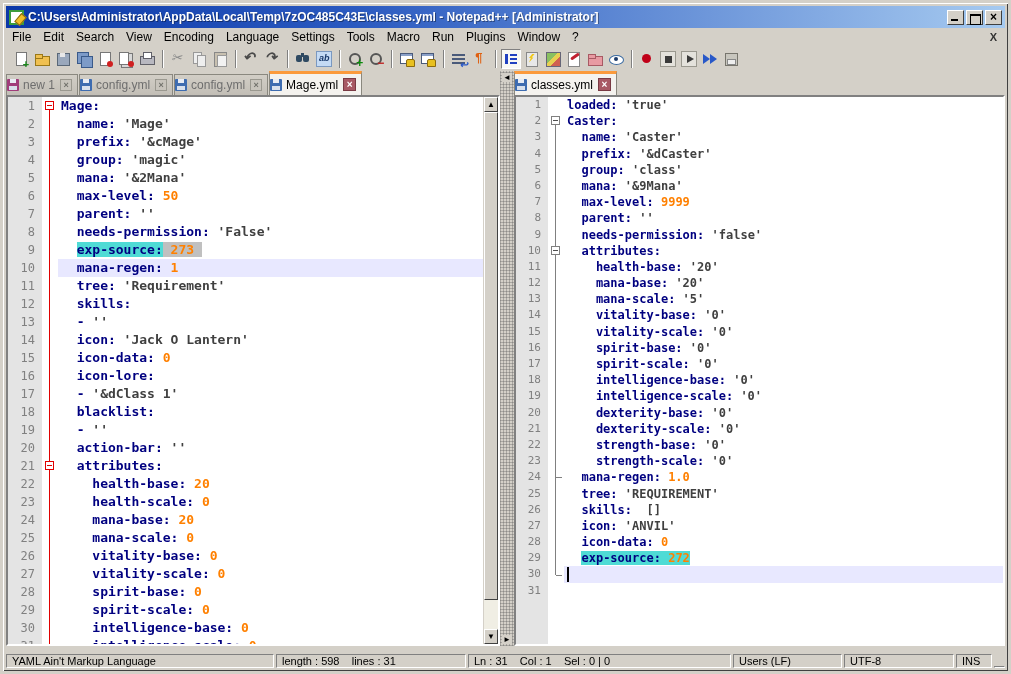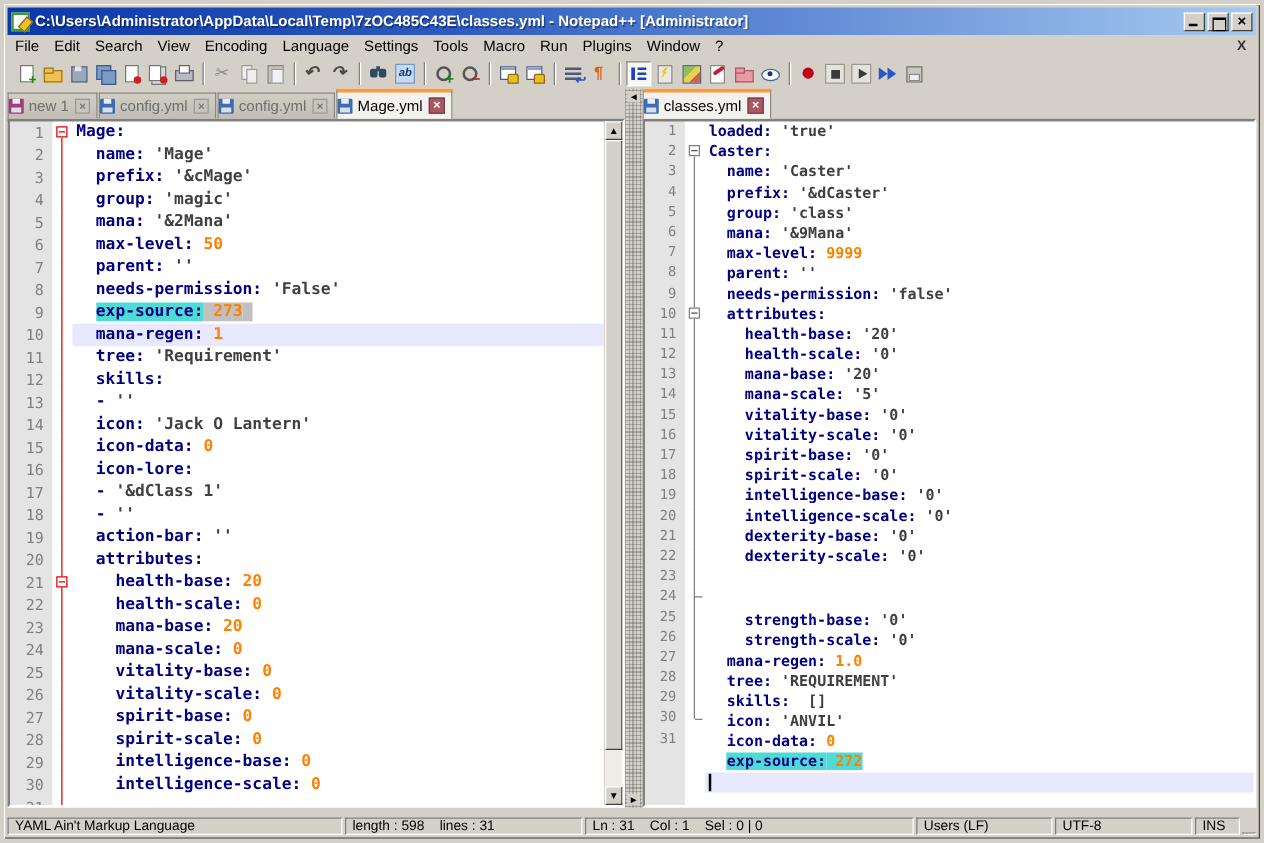--- a/index.html
+++ b/index.html
@@ -419,20 +419,21 @@
           <span class="codeline" style="height: 18px;"><span class="c-k">  needs-permission:</span><span class="c-s"> 'False'</span></span>
           <span class="codeline" style="height: 18px;"><span class="c-p">  </span><span class="c-k b-m">exp-source:</span><span class="c-n b-x"> 273</span><span class="c-p b-x"> </span></span>
           <span class="codeline cur" style="height: 18px;"><span class="c-k">  mana-regen:</span><span class="c-n"> 1</span></span>
           <span class="codeline" style="height: 18px;"><span class="c-k">  tree:</span><span class="c-s"> 'Requirement'</span></span>
           <span class="codeline" style="height: 18px;"><span class="c-k">  skills:</span></span>
           <span class="codeline" style="height: 18px;"><span class="c-k">  -</span><span class="c-s"> ''</span></span>
           <span class="codeline" style="height: 18px;"><span class="c-k">  icon:</span><span class="c-s"> 'Jack O Lantern'</span></span>
           <span class="codeline" style="height: 18px;"><span class="c-k">  icon-data:</span><span class="c-n"> 0</span></span>
           <span class="codeline" style="height: 18px;"><span class="c-k">  icon-lore:</span></span>
           <span class="codeline" style="height: 18px;"><span class="c-k">  -</span><span class="c-s"> '&amp;dClass 1'</span></span>
+          <span class="codeline" style="height: 18px;"><span class="c-k">  blacklist:</span></span>
           <span class="codeline" style="height: 18px;"><span class="c-k">  -</span><span class="c-s"> ''</span></span>
           <span class="codeline" style="height: 18px;"><span class="c-k">  action-bar:</span><span class="c-s"> ''</span></span>
           <span class="codeline" style="height: 18px;"><span class="c-k">  attributes:</span></span>
           <span class="codeline" style="height: 18px;"><span class="c-k">    health-base:</span><span class="c-n"> 20</span></span>
           <span class="codeline" style="height: 18px;"><span class="c-k">    health-scale:</span><span class="c-n"> 0</span></span>
           <span class="codeline" style="height: 18px;"><span class="c-k">    mana-base:</span><span class="c-n"> 20</span></span>
           <span class="codeline" style="height: 18px;"><span class="c-k">    mana-scale:</span><span class="c-n"> 0</span></span>
           <span class="codeline" style="height: 18px;"><span class="c-k">    vitality-base:</span><span class="c-n"> 0</span></span>
           <span class="codeline" style="height: 18px;"><span class="c-k">    vitality-scale:</span><span class="c-n"> 0</span></span>
           <span class="codeline" style="height: 18px;"><span class="c-k">    spirit-base:</span><span class="c-n"> 0</span></span>
@@ -527,32 +528,31 @@
           <span class="codeline" style="height: 16.2px;"><span class="c-k">Caster:</span></span>
           <span class="codeline" style="height: 16.2px;"><span class="c-k">  name:</span><span class="c-s"> 'Caster'</span></span>
           <span class="codeline" style="height: 16.2px;"><span class="c-k">  prefix:</span><span class="c-s"> '&amp;dCaster'</span></span>
           <span class="codeline" style="height: 16.2px;"><span class="c-k">  group:</span><span class="c-s"> 'class'</span></span>
           <span class="codeline" style="height: 16.2px;"><span class="c-k">  mana:</span><span class="c-s"> '&amp;9Mana'</span></span>
           <span class="codeline" style="height: 16.2px;"><span class="c-k">  max-level:</span><span class="c-n"> 9999</span></span>
           <span class="codeline" style="height: 16.2px;"><span class="c-k">  parent:</span><span class="c-s"> ''</span></span>
           <span class="codeline" style="height: 16.2px;"><span class="c-k">  needs-permission:</span><span class="c-s"> 'false'</span></span>
           <span class="codeline" style="height: 16.2px;"><span class="c-k">  attributes:</span></span>
           <span class="codeline" style="height: 16.2px;"><span class="c-k">    health-base:</span><span class="c-s"> '20'</span></span>
-          <span class="codeline" style="height: 16.2px;"><span class="c-k">    health-scale:</span><span class="c-s"> '0'</span></span>
           <span class="codeline" style="height: 16.2px;"><span class="c-k">    mana-base:</span><span class="c-s"> '20'</span></span>
           <span class="codeline" style="height: 16.2px;"><span class="c-k">    mana-scale:</span><span class="c-s"> '5'</span></span>
           <span class="codeline" style="height: 16.2px;"><span class="c-k">    vitality-base:</span><span class="c-s"> '0'</span></span>
           <span class="codeline" style="height: 16.2px;"><span class="c-k">    vitality-scale:</span><span class="c-s"> '0'</span></span>
           <span class="codeline" style="height: 16.2px;"><span class="c-k">    spirit-base:</span><span class="c-s"> '0'</span></span>
           <span class="codeline" style="height: 16.2px;"><span class="c-k">    spirit-scale:</span><span class="c-s"> '0'</span></span>
           <span class="codeline" style="height: 16.2px;"><span class="c-k">    intelligence-base:</span><span class="c-s"> '0'</span></span>
           <span class="codeline" style="height: 16.2px;"><span class="c-k">    intelligence-scale:</span><span class="c-s"> '0'</span></span>
           <span class="codeline" style="height: 16.2px;"><span class="c-k">    dexterity-base:</span><span class="c-s"> '0'</span></span>
           <span class="codeline" style="height: 16.2px;"><span class="c-k">    dexterity-scale:</span><span class="c-s"> '0'</span></span>
-          <span class="codeline" style="height: 16.2px; margin-top: 35px;"><span class="c-k">    strength-base:</span><span class="c-s"> '0'</span></span>
+          <span class="codeline" style="height: 16.2px;"><span class="c-k">    strength-base:</span><span class="c-s"> '0'</span></span>
           <span class="codeline" style="height: 16.2px;"><span class="c-k">    strength-scale:</span><span class="c-s"> '0'</span></span>
           <span class="codeline" style="height: 16.2px;"><span class="c-k">  mana-regen:</span><span class="c-n"> 1.0</span></span>
           <span class="codeline" style="height: 16.2px;"><span class="c-k">  tree:</span><span class="c-s"> 'REQUIREMENT'</span></span>
           <span class="codeline" style="height: 16.2px;"><span class="c-k">  skills:</span><span class="c-s">  []</span></span>
           <span class="codeline" style="height: 16.2px;"><span class="c-k">  icon:</span><span class="c-s"> 'ANVIL'</span></span>
           <span class="codeline" style="height: 16.2px;"><span class="c-k">  icon-data:</span><span class="c-n"> 0</span></span>
           <span class="codeline" style="height: 16.2px;"><span class="c-p">  </span><span class="c-k b-m">exp-source:</span><span class="c-n b-m"> 272</span></span>
           <span class="codeline cur" style="height: 16.2px;"><span class="caret"></span></span>
         </div>
     </div>

